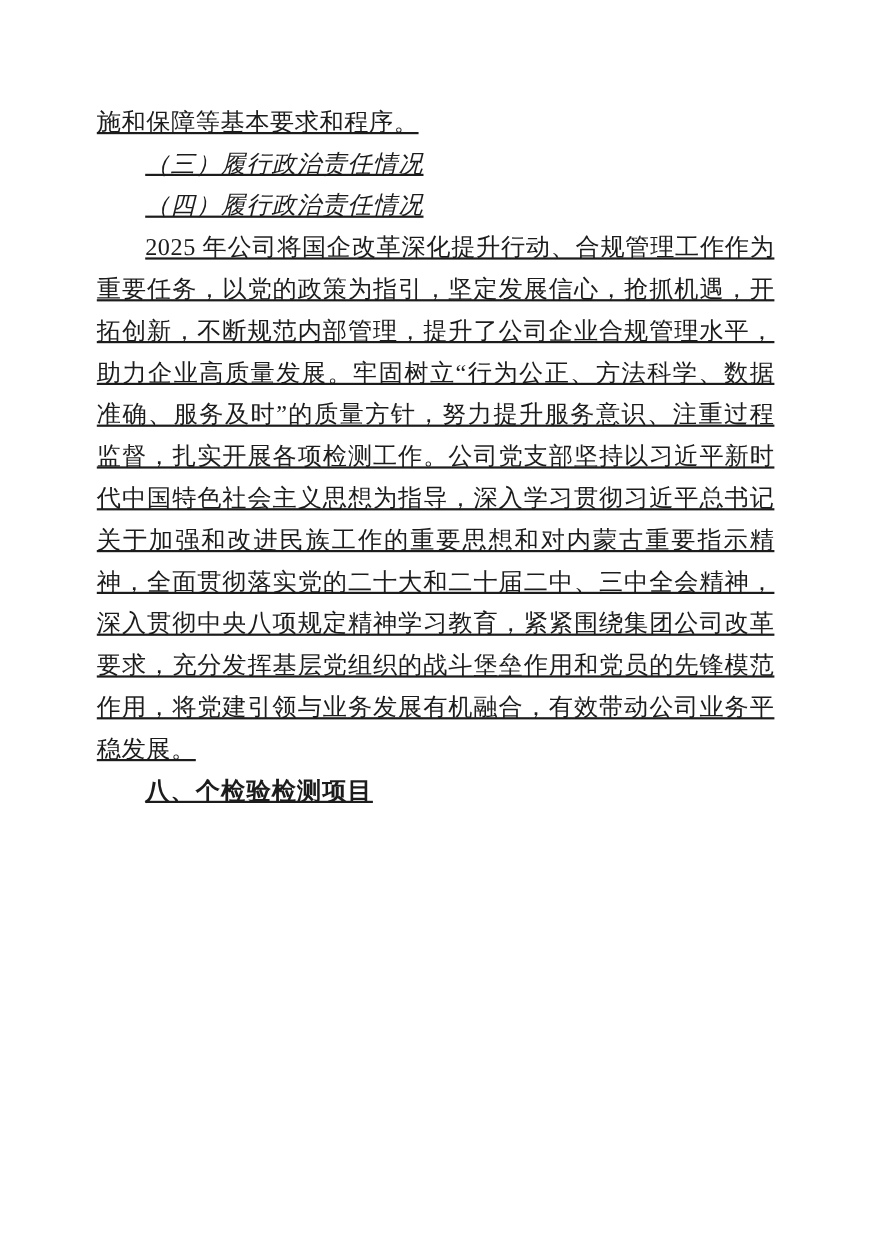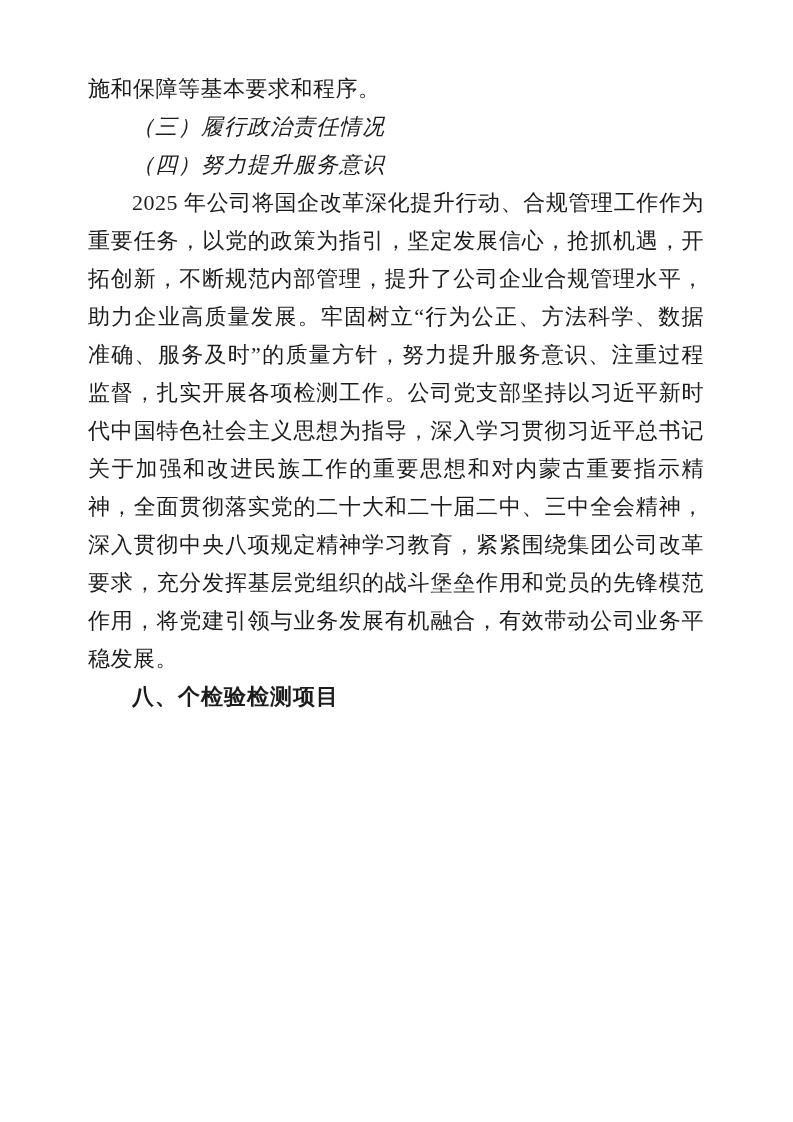--- a/index.html
+++ b/index.html
@@ -7,26 +7,27 @@
     padding: 0;
     background: #ffffff;
   }
   .page {
     position: relative;
     width: 793px;
     height: 892px;
     margin: 0 auto;
     background: #ffffff;
     box-sizing: border-box;
-    padding: 70px 89px 0 88px;
+    padding: 92px 89px 0 88px;
     overflow: hidden;
     color: #1c1c1c;
     font-family: "Liberation Serif", "DejaVu Serif", serif;
     font-size: 22px;
     line-height: 38px;
+    text-decoration: underline;
   }
   .body-text {
     margin: 0;
     text-align: justify;
     text-justify: inter-character;
     letter-spacing: 0.5px;
   }
   .continuation {
     text-indent: 0;
   }
@@ -66,21 +67,21 @@
 </head>
 <body>
 
 <div class="page">
 
   <p class="body-text continuation">施和保障等基本要求和程序。</p>
 
   <p class="kaiti-heading">（三）履行政治责任情况</p>
 
 
-  <p class="kaiti-heading">（四）努力提升服务意识</p>
+  <p class="kaiti-heading">（四）履行政治责任情况</p>
 
   <p class="body-text indent2">2025 年公司将国企改革深化提升行动、合规管理工作作为重要任务，以党的政策为指引，坚定发展信心，抢抓机遇，开拓创新，不断规范内部管理，提升了公司企业合规管理水平，助力企业高质量发展。牢固树立“行为公正、方法科学、数据准确、服务及时”的质量方针，努力提升服务意识、注重过程监督，扎实开展各项检测工作。公司党支部坚持以习近平新时代中国特色社会主义思想为指导，深入学习贯彻习近平总书记关于加强和改进民族工作的重要思想和对内蒙古重要指示精神，全面贯彻落实党的二十大和二十届二中、三中全会精神，深入贯彻中央八项规定精神学习教育，紧紧围绕集团公司改革要求，充分发挥基层党组织的战斗堡垒作用和党员的先锋模范作用，将党建引领与业务发展有机融合，有效带动公司业务平稳发展。</p>
 
   <p class="bold-heading">八、个检验检测项目</p>
 
   <div class="page-footer">- 7 -</div>
 
 </div>
 
 </body></html>

